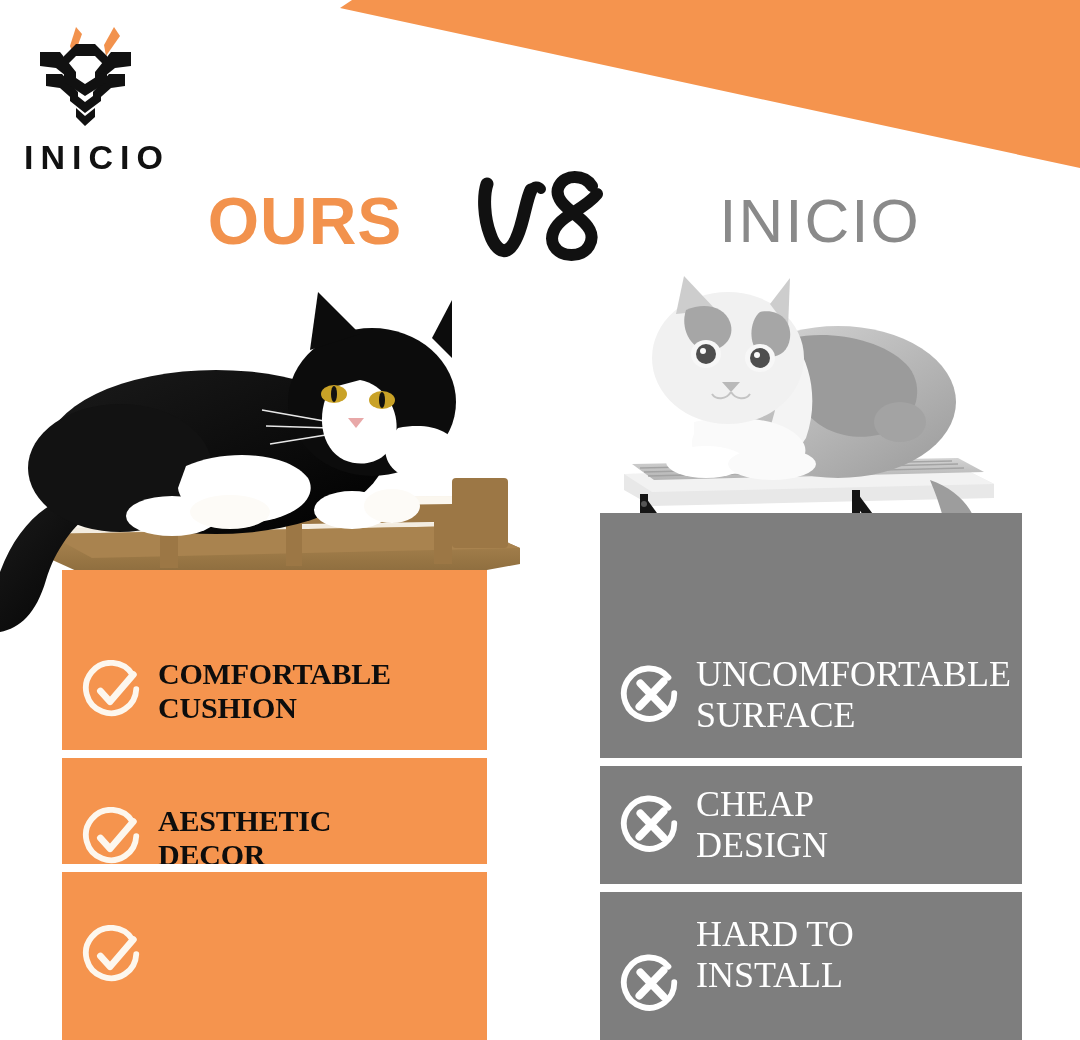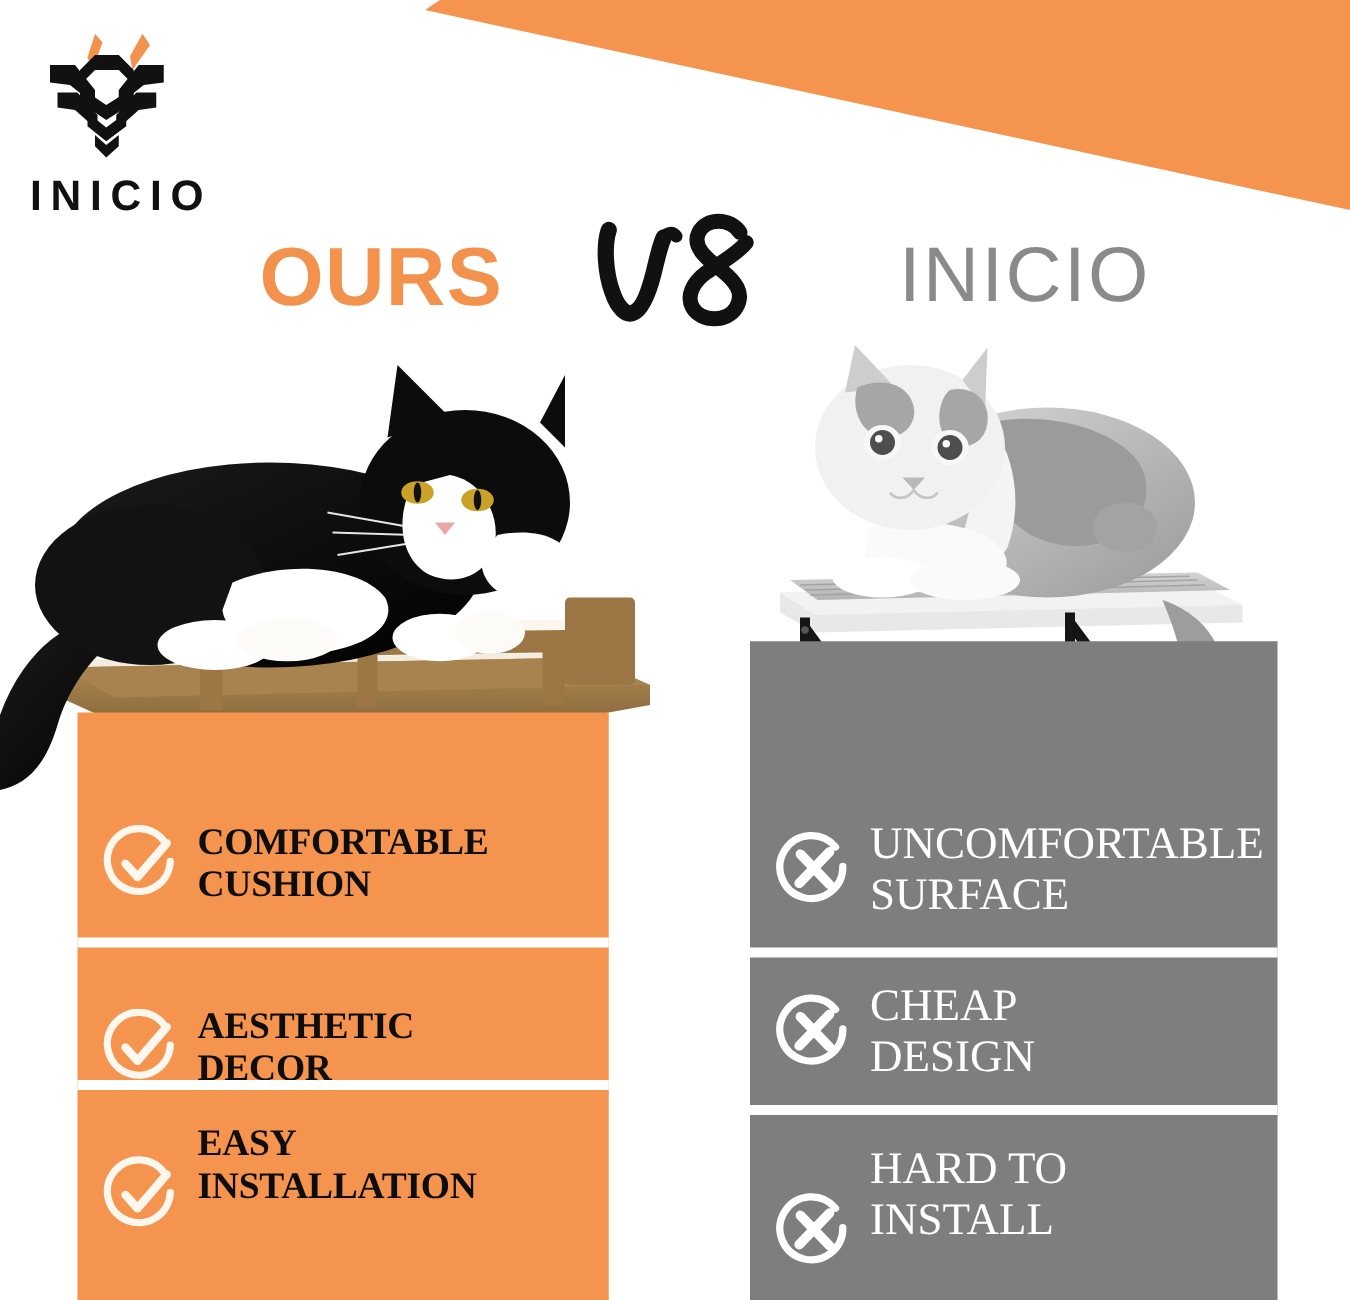--- a/index.html
+++ b/index.html
@@ -372,22 +372,20 @@
         <div class="row-text">AESTHETIC
 DECOR</div>
       </div>
       <div class="row-sep" style="top:294px;"></div>
 
       <div class="row" style="top:302px; height:168px;">
         <svg class="row-icon" viewBox="0 0 64 64">
           <path d="M52 15 A26 26 0 1 0 56 30" stroke="#fdf7ee" stroke-width="6" fill="none" stroke-linecap="round"></path>
           <path d="M19 32 L29 43 L53 15" stroke="#fdf7ee" stroke-width="7" fill="none" stroke-linecap="round" stroke-linejoin="round"></path>
         </svg>
-        <div class="row-text" style="align-self:flex-start; margin-top:26px;">EASY
-INSTALLATION</div>
       </div>
 
     </div>
   </div>
 
   <div class="col col-others">
     <div class="col-fill"></div>
     <div class="rows">
 
       <div class="row" style="top:119px; height:126px;">

